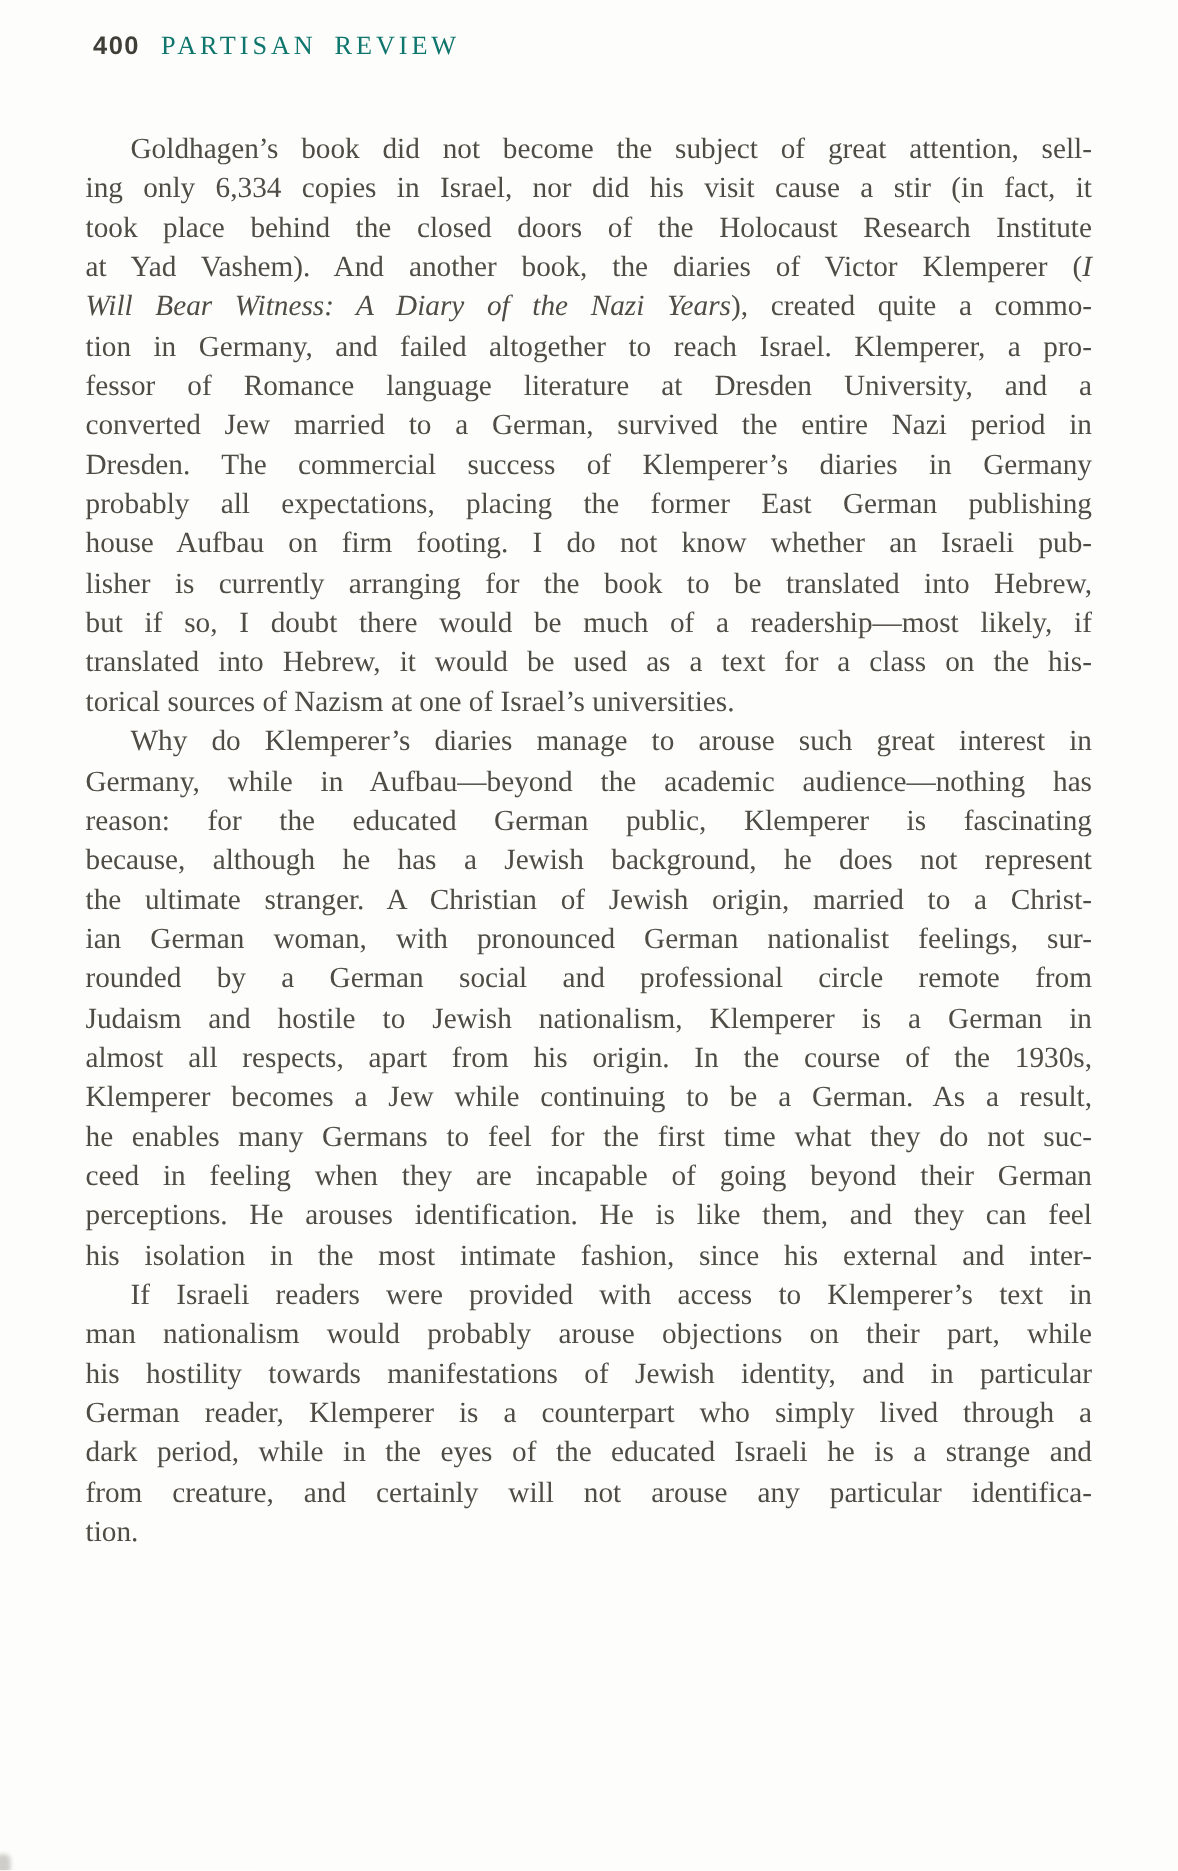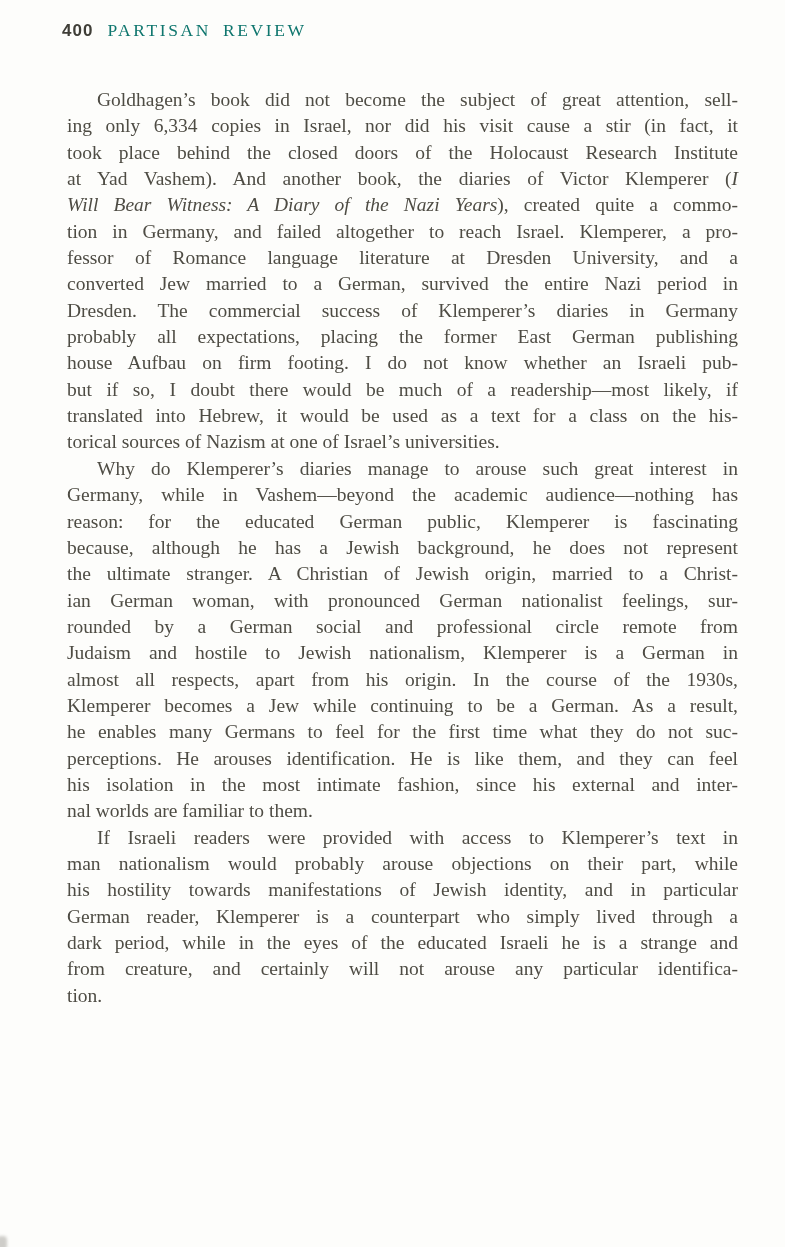--- a/index.html
+++ b/index.html
@@ -34,21 +34,21 @@
   .journal-title {
     margin-left: 14px;
     font-size: 17.5px;
     letter-spacing: 2.6px;
     word-spacing: 5px;
     color: #0f766e;
   }
   .page-body {
     position: absolute;
     top: 87px;
-    left: 67px;
+    left: 57px;
     width: 671px;
     font-size: 19.5px;
     line-height: 26.35px;
     color: #4e4c44;
   }
   .paragraph { margin: 0; }
   .line {
     text-align: justify;
     text-align-last: justify;
     white-space: normal;
@@ -84,39 +84,40 @@
         <div class="line"><span>ing only 6,334 copies in Israel, nor did his visit cause a stir (in fact, it</span></div>
         <div class="line"><span>took place behind the closed doors of the Holocaust Research Institute</span></div>
         <div class="line"><span>at Yad Vashem). And another book, the diaries of Victor Klemperer (</span><span class="italic">I</span></div>
         <div class="line"><span class="italic">Will Bear Witness: A Diary of the Nazi Years</span><span>), created quite a commo-</span></div>
         <div class="line"><span>tion in Germany, and failed altogether to reach Israel. Klemperer, a pro-</span></div>
         <div class="line"><span>fessor of Romance language literature at Dresden University, and a</span></div>
         <div class="line"><span>converted Jew married to a German, survived the entire Nazi period in</span></div>
         <div class="line"><span>Dresden. The commercial success of Klemperer’s diaries in Germany</span></div>
         <div class="line"><span>probably all expectations, placing the former East German publishing</span></div>
         <div class="line"><span>house Aufbau on firm footing. I do not know whether an Israeli pub-</span></div>
+        <div class="line"><span>lisher is currently arranging for the book to be translated into Hebrew,</span></div>
         <div class="line"><span>but if so, I doubt there would be much of a readership—most likely, if</span></div>
         <div class="line"><span>translated into Hebrew, it would be used as a text for a class on the his-</span></div>
         <div class="line last"><span>torical sources of Nazism at one of Israel’s universities.</span></div>
       </div>
       <div class="paragraph">
         <div class="line first"><span>Why do Klemperer’s diaries manage to arouse such great interest in</span></div>
-        <div class="line"><span>Germany, while in Vashem—beyond the academic audience—nothing has</span></div>
+        <div class="line"><span>Germany, while in Aufbau—beyond the academic audience—nothing has</span></div>
         <div class="line"><span>reason: for the educated German public, Klemperer is fascinating</span></div>
         <div class="line"><span>because, although he has a Jewish background, he does not represent</span></div>
         <div class="line"><span>the ultimate stranger. A Christian of Jewish origin, married to a Christ-</span></div>
         <div class="line"><span>ian German woman, with pronounced German nationalist feelings, sur-</span></div>
         <div class="line"><span>rounded by a German social and professional circle remote from</span></div>
         <div class="line"><span>Judaism and hostile to Jewish nationalism, Klemperer is a German in</span></div>
         <div class="line"><span>almost all respects, apart from his origin. In the course of the 1930s,</span></div>
         <div class="line"><span>Klemperer becomes a Jew while continuing to be a German. As a result,</span></div>
         <div class="line"><span>he enables many Germans to feel for the first time what they do not suc-</span></div>
+        <div class="line"><span>ceed in feeling when they are incapable of going beyond their German</span></div>
         <div class="line"><span>perceptions. He arouses identification. He is like them, and they can feel</span></div>
         <div class="line"><span>his isolation in the most intimate fashion, since his external and inter-</span></div>
-        <div class="line last"><span>nal worlds are familiar to them.</span></div>
       </div>
       <div class="paragraph">
         <div class="line first"><span>If Israeli readers were provided with access to Klemperer’s text in</span></div>
         <div class="line"><span>man nationalism would probably arouse objections on their part, while</span></div>
         <div class="line"><span>his hostility towards manifestations of Jewish identity, and in particular</span></div>
         <div class="line"><span>German reader, Klemperer is a counterpart who simply lived through a</span></div>
         <div class="line"><span>dark period, while in the eyes of the educated Israeli he is a strange and</span></div>
         <div class="line"><span>from creature, and certainly will not arouse any particular identifica-</span></div>
         <div class="line last"><span>tion.</span></div>
       </div>

